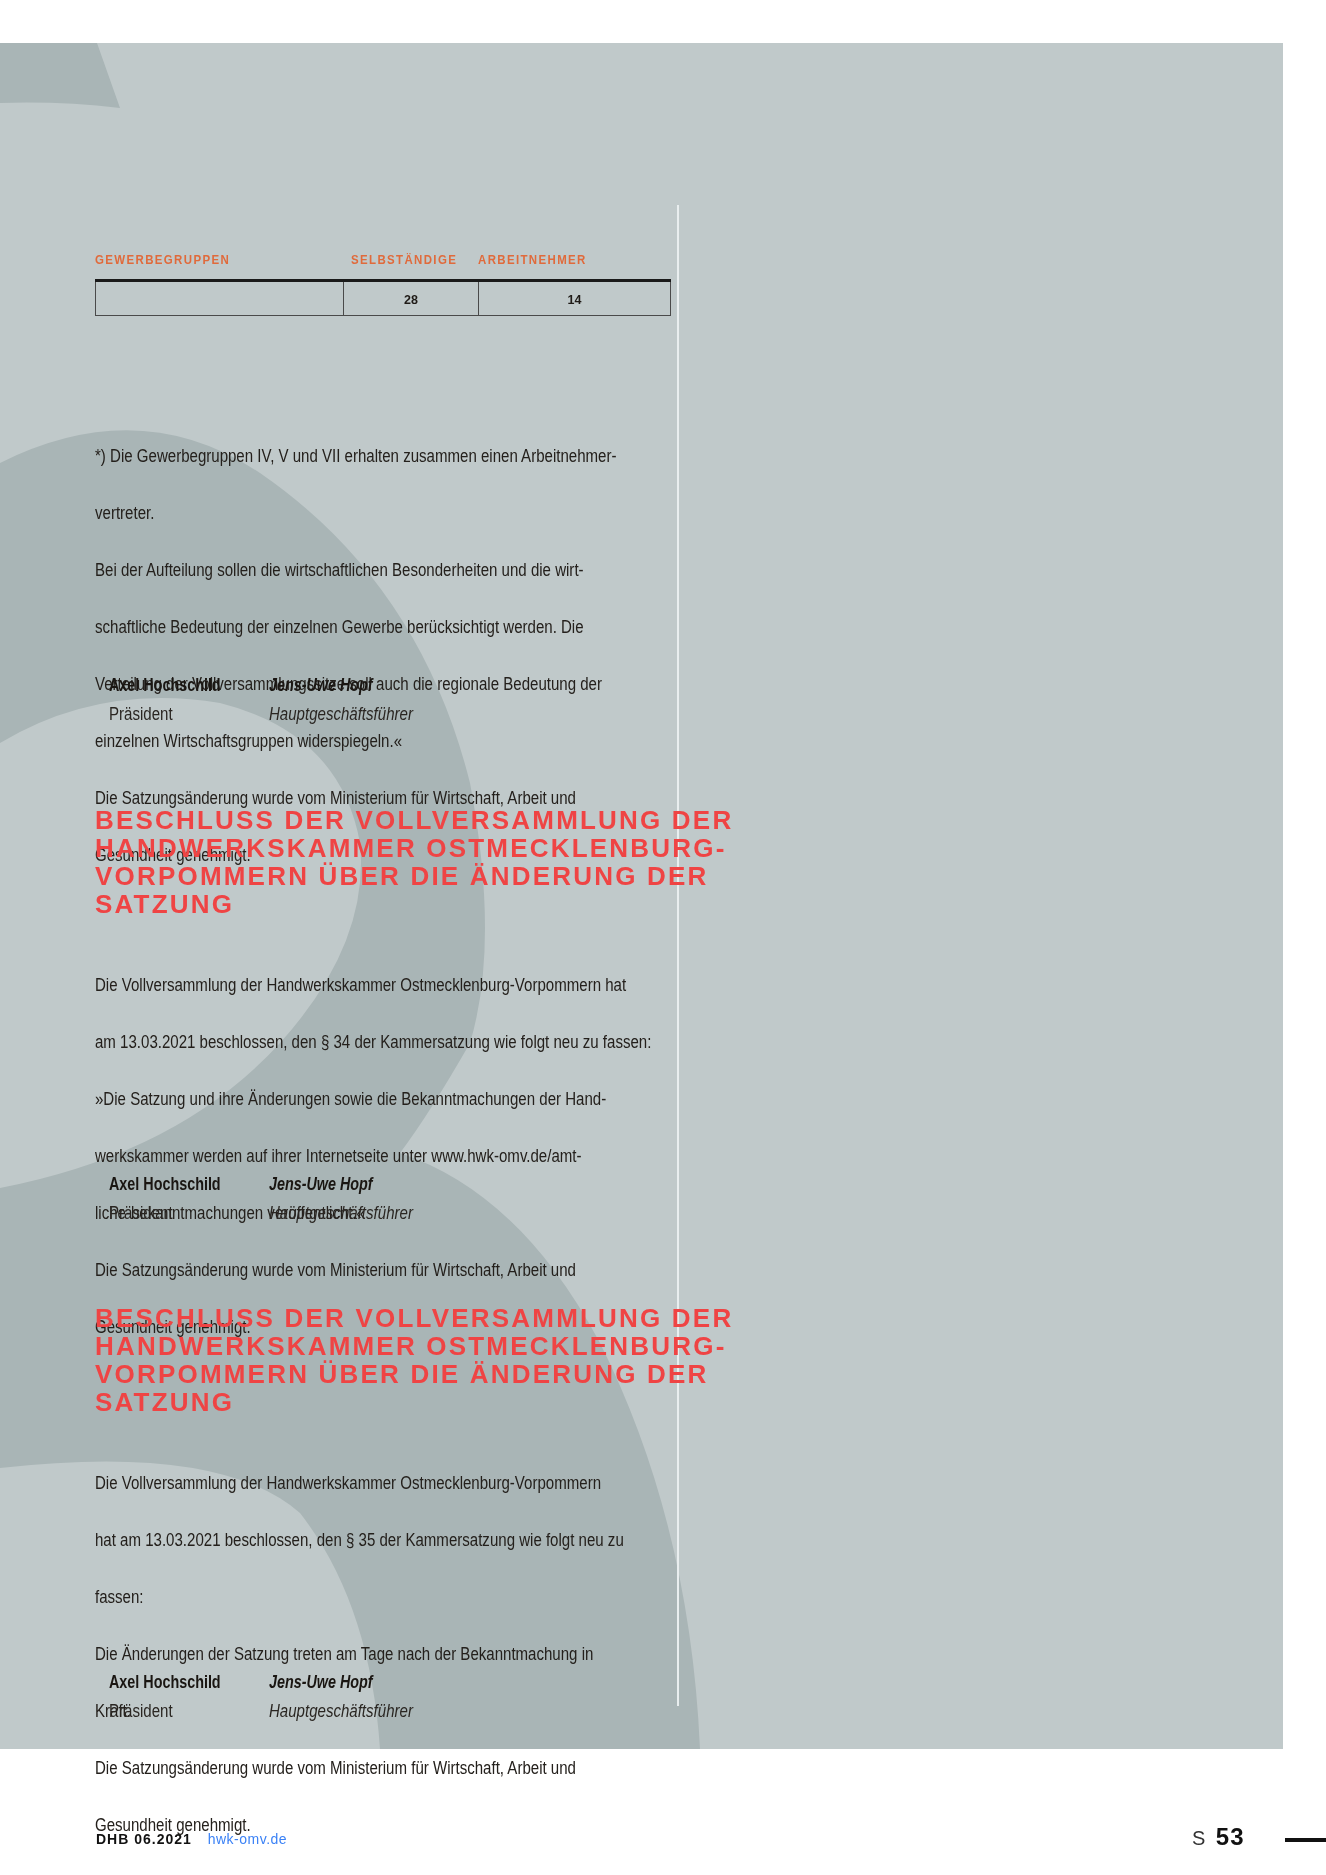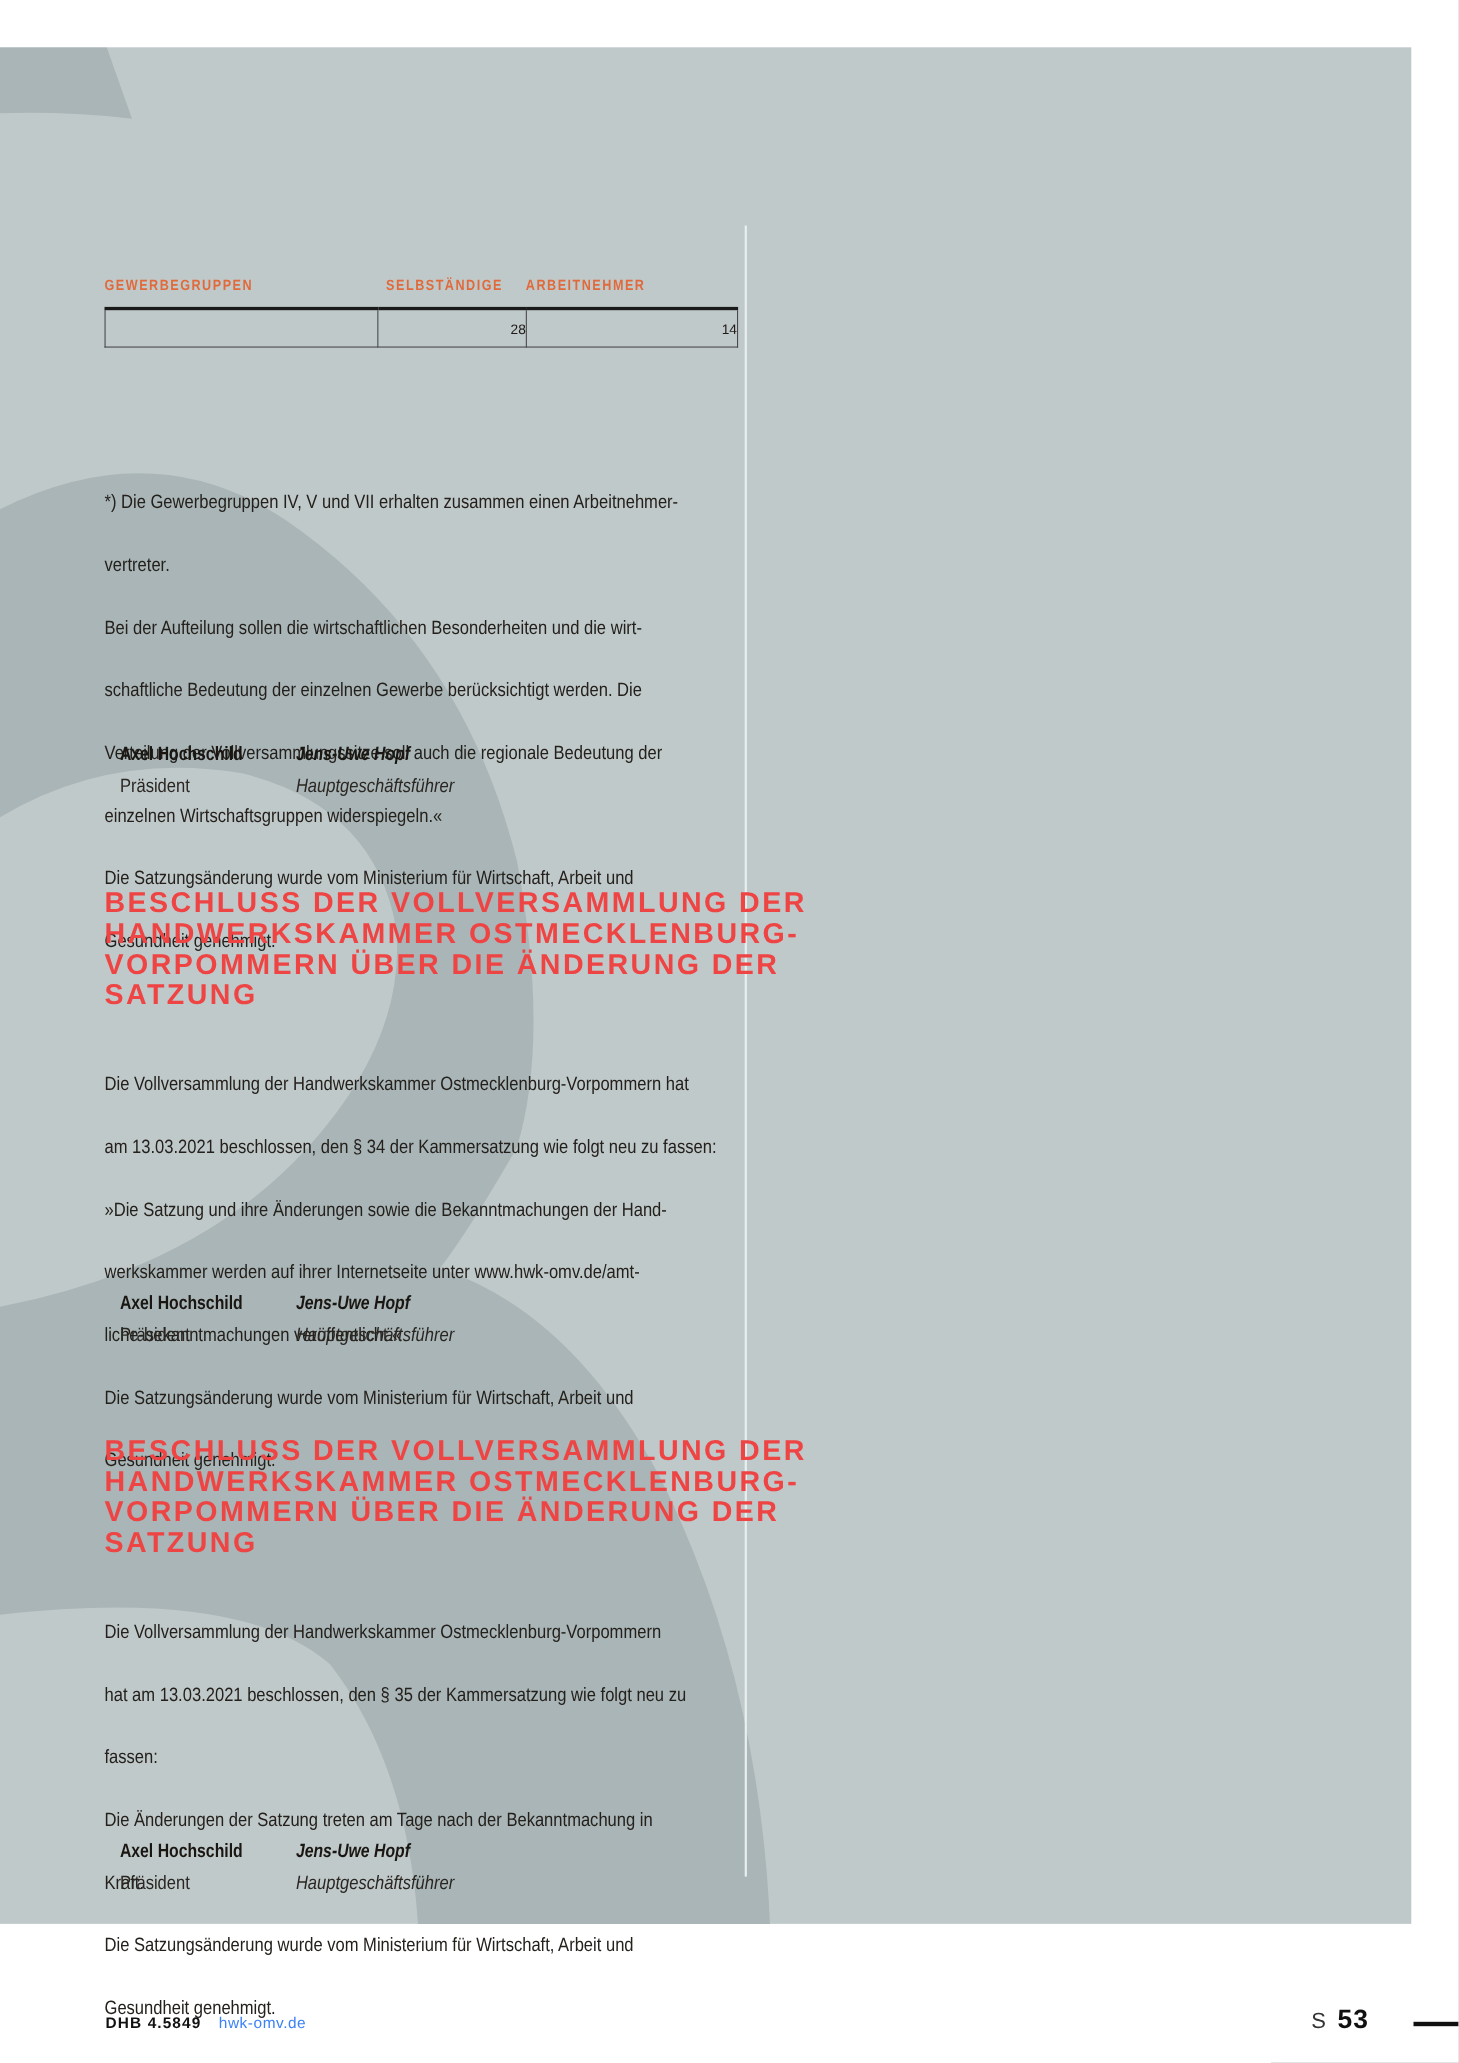--- a/index.html
+++ b/index.html
@@ -28,21 +28,21 @@
   table.gw {
     position: absolute; top: 279px; left: 95px; width: 575px;
     border-collapse: collapse; table-layout: fixed;
   }
   table.gw td {
     border: 1px solid #4a4a4a; font-size: 12.5px; vertical-align: top; padding: 0;
   }
   table.gw tr:first-child td { border-top: 3px solid #1a1a1a; }
   table.gw td.name { padding: 9px 3px 0 3px; line-height: 24px; font-weight: bold; height: 58px; box-sizing: border-box; }
   table.gw td.num { text-align: center; padding-top: 13px; }
-  table.gw td.tot { text-align: right; padding-top: 11px; font-weight: normal; height: 35px; box-sizing: border-box; }
+  table.gw td.tot { text-align: center; padding-top: 11px; font-weight: bold; height: 35px; box-sizing: border-box; }
   .nm { display: inline-block; transform: scaleX(0.82); transform-origin: left center; white-space: nowrap; }
 
   .para {
     position: absolute; left: 95px; width: 580px;
     font-size: 17.5px; line-height: 28.5px; color: #24201c;
     white-space: pre-line;
   }
   .para .ln { display: block; transform: scaleX(0.86); transform-origin: left center; white-space: nowrap; }
 
   .sig { position: absolute; left: 98px; width: 500px; height: 60px; font-size: 17.5px; line-height: 28.5px; margin-left: 11px; }
@@ -176,20 +176,20 @@
       <span class="nm-b">Axel Hochschild</span>
       <span class="role">Präsident</span>
     </div>
   <div class="c2">
       <span class="nm-b">Jens-Uwe Hopf</span>
       <span class="role">Hauptgeschäftsführer</span>
     </div>
 </div>
 
 <div class="footer-left">
-  <span class="mag">DHB 4.5849</span>
+  <span class="mag">DHB 06.2021</span>
   <span class="site">hwk-omv.de</span>
 </div>
 <div class="footer-right">
   <span class="s">S</span>
   <span class="pg">53</span>
 </div>
 <div class="footer-rule"></div>
 
 </body></html>

